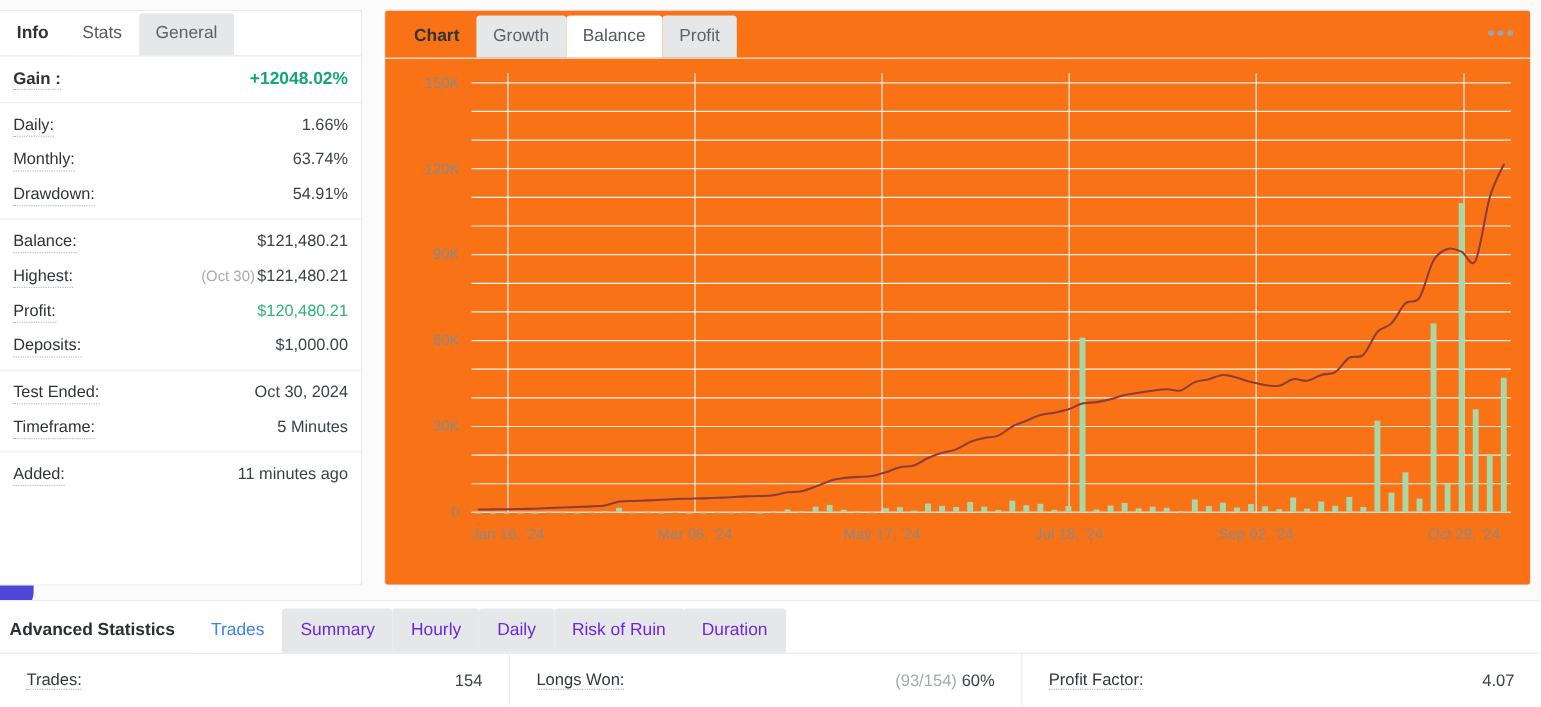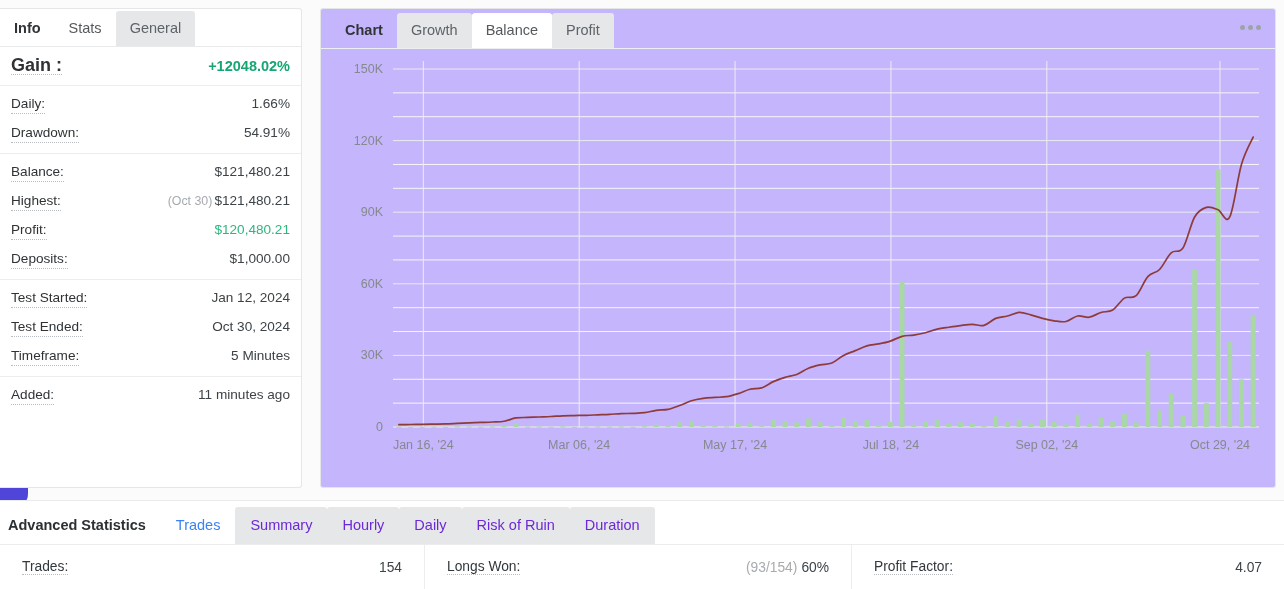--- a/index.html
+++ b/index.html
@@ -31,30 +31,30 @@
   .tab.light  { background: #ffffff; color: #55595d; font-weight: normal; }
 
   .rowgroup { border-bottom: 1px solid #ededf0; padding: 4px 0 5px 0; }
   .rowgroup:last-child { border-bottom: none; }
   .srow {
     display: flex; justify-content: space-between; align-items: baseline;
     padding: 5px 11px 5px 11px; font-size: 13.6px; color: #33383c;
     line-height: 18px;
   }
   .srow .lbl { color: #2f3336; border-bottom: 1px dotted #b9bdc1; }
-  .srow.big .lbl { font-weight: bold; font-size: 18px; }
+  .srow.big .lbl { font-weight: bold; font-size: 14px; }
   .srow .val { color: #3d4347; text-align: right; }
   .srow .val.greenlite { color: #2fb57f; }
   .srow .val.gain { color: #17a673; font-weight: bold; font-size: 14.5px; }
   .muted { color: #a7abaf; font-size: 12.4px; margin-right: 2px; }
 
   
   .chart-card {
     position: absolute; left: 320px; top: 8px; width: 956px; height: 480px;
-    background: #c4b5fd; border: 1px solid #e4e6e8; border-radius: 3px;
+    background: #f97316; border: 1px solid #e4e6e8; border-radius: 3px;
   }
   .chart-tabs {
     display: flex; align-items: flex-end; height: 40px; padding: 0 10px;
     border-bottom: 1px solid #eceef0; position: relative;
   }
   .dots {
     position: absolute; right: 14px; top: 16px; display: flex; gap: 3px;
   }
   .dots i { width: 5px; height: 5px; border-radius: 50%; background: #9ea3a8; display: block; }
 
@@ -114,20 +114,24 @@
             <span class="lbl">Gain :</span>
             <span class="val gain">+12048.02%</span>
           </div>
         </div>
         <div class="rowgroup">
           <div class="srow">
             <span class="lbl">Daily:</span>
             <span class="val plain">1.66%</span>
           </div>
           <div class="srow">
+            <span class="lbl">Monthly:</span>
+            <span class="val plain">63.74%</span>
+          </div>
+          <div class="srow">
             <span class="lbl">Drawdown:</span>
             <span class="val plain">54.91%</span>
           </div>
         </div>
         <div class="rowgroup">
           <div class="srow">
             <span class="lbl">Balance:</span>
             <span class="val plain">$121,480.21</span>
           </div>
           <div class="srow">
@@ -137,24 +141,20 @@
           <div class="srow">
             <span class="lbl">Profit:</span>
             <span class="val greenlite">$120,480.21</span>
           </div>
           <div class="srow">
             <span class="lbl">Deposits:</span>
             <span class="val plain">$1,000.00</span>
           </div>
         </div>
         <div class="rowgroup">
-          <div class="srow">
-            <span class="lbl">Test Started:</span>
-            <span class="val plain">Jan 12, 2024</span>
-          </div>
           <div class="srow">
             <span class="lbl">Test Ended:</span>
             <span class="val plain">Oct 30, 2024</span>
           </div>
           <div class="srow">
             <span class="lbl">Timeframe:</span>
             <span class="val plain">5 Minutes</span>
           </div>
         </div>
         <div class="rowgroup">

